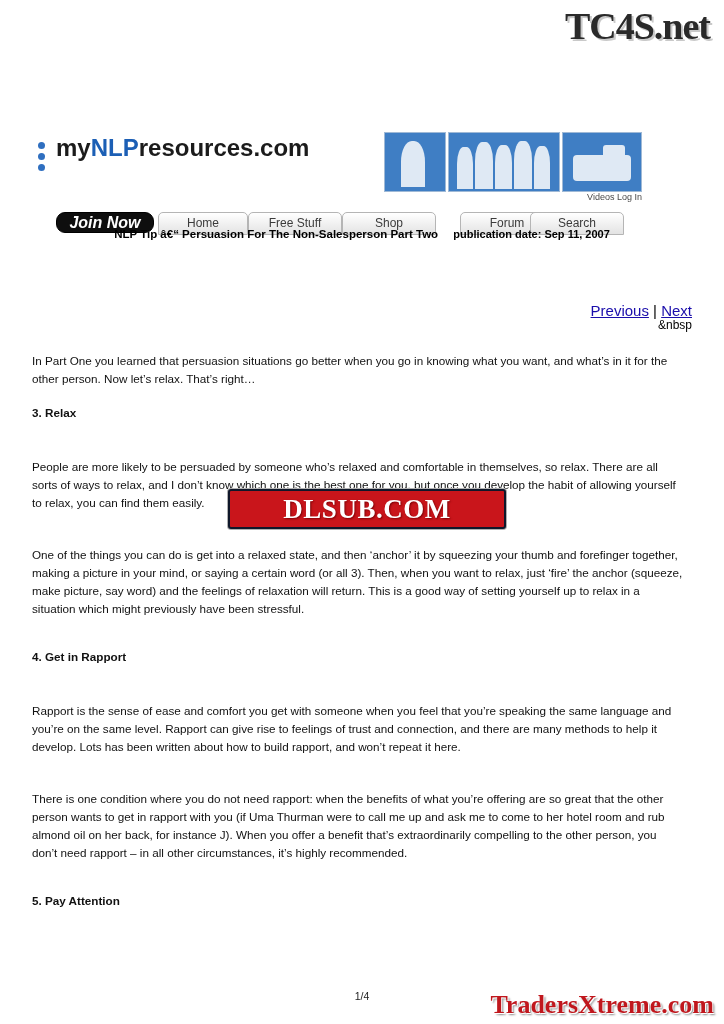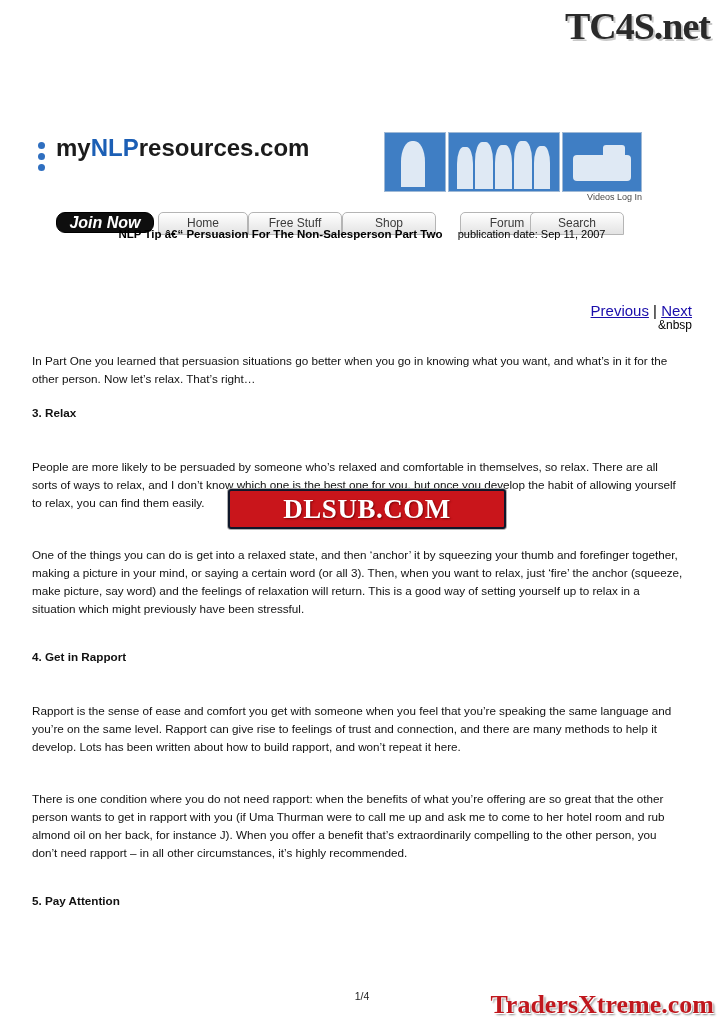--- a/index.html
+++ b/index.html
@@ -155,21 +155,21 @@
   .title-line {
     position: absolute;
     top: 228px;
     left: 0;
     width: 724px;
     text-align: center;
     font-size: 11.5px;
     font-weight: bold;
   }
   .title-line .pubdate {
-    font-weight: normal;
+    font-weight: bold;
     font-size: 11px;
     margin-left: 12px;
   }
 
   
   .pager {
     position: absolute;
     top: 302px;
     right: 32px;
     font-size: 15px;

